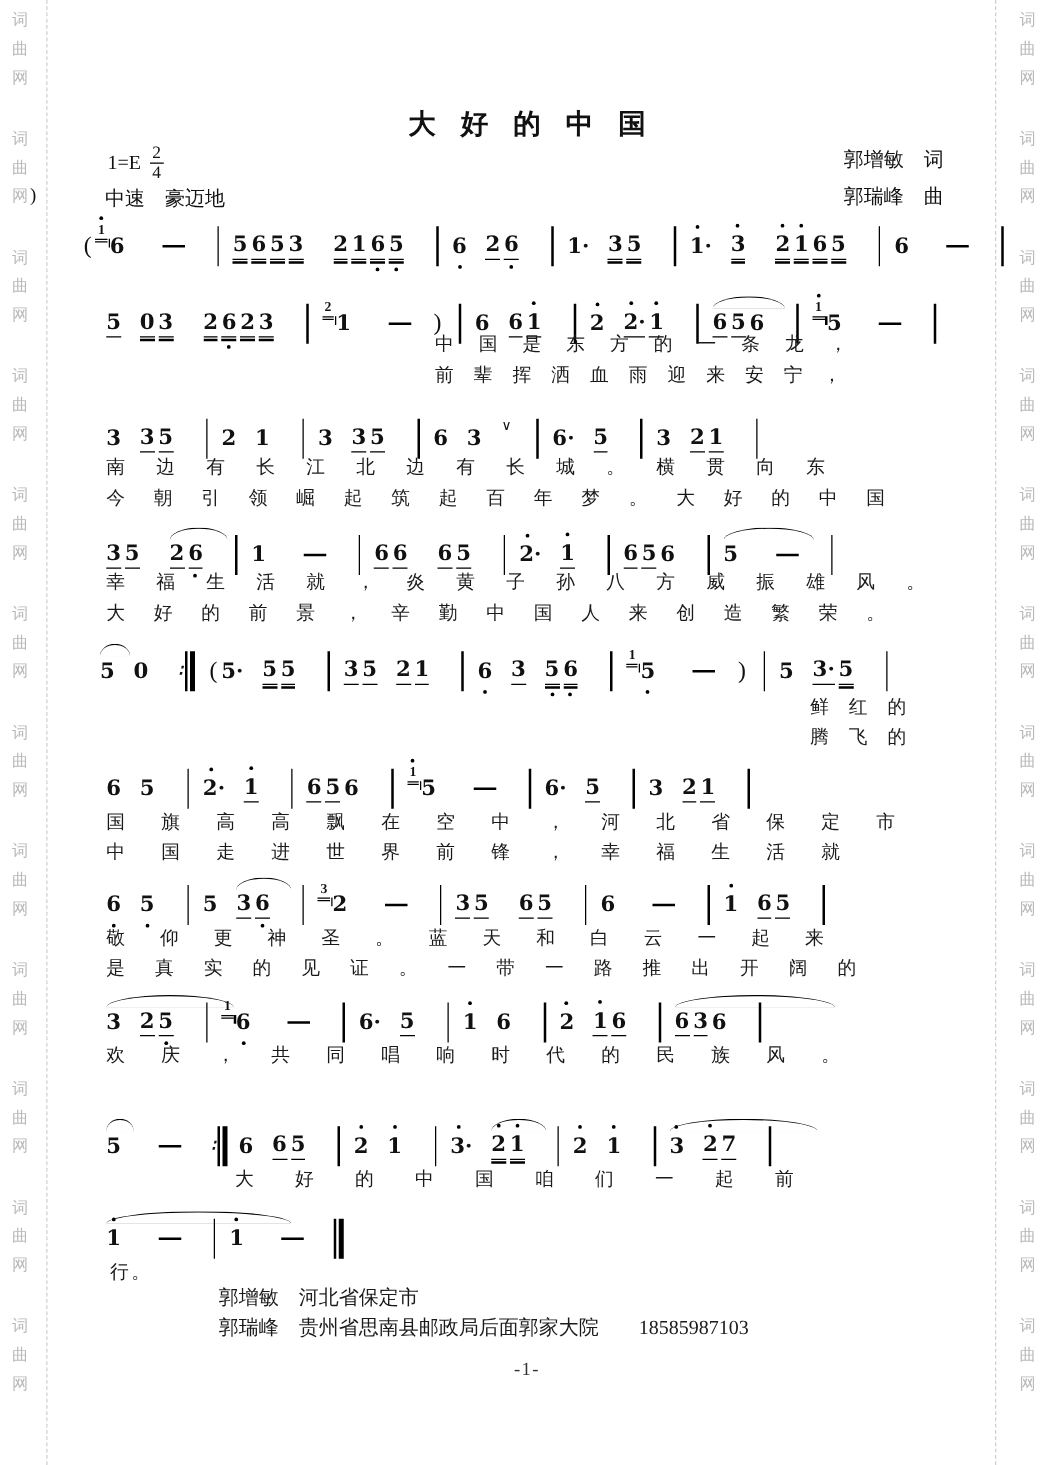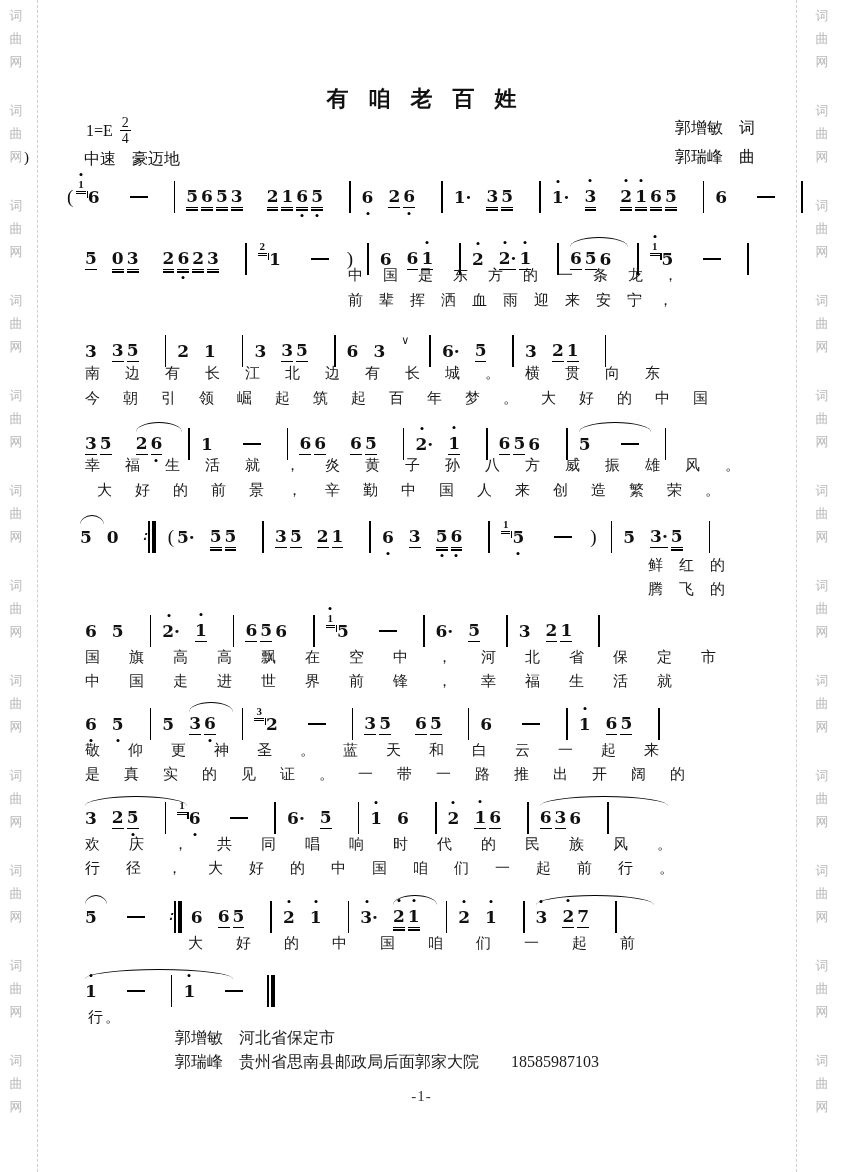--- a/index.html
+++ b/index.html
@@ -184,21 +184,21 @@
         <span>曲</span>
         <span>网</span>
       </div>
       <div class="wm-group">
         <span>词</span>
         <span>曲</span>
         <span>网</span>
       </div>
     </div>
 
-  <div class="title">有咱老百姓</div>
+  <div class="title">大好的中国</div>
   <div class="keysig">
     <span>1=E</span>
     <span class="meter">
       <span class="num">2</span>
       <span class="den">4</span>
     </span>
   </div>
   <div class="tempo">中速　豪迈地</div>
   <div class="credit lyr">郭增敏　词</div>
   <div class="credit cmp">郭瑞峰　曲</div>
@@ -479,28 +479,27 @@
           <i class="thick"></i>
         </span>
       </div>
     </div>
 
   <div class="ly" style="left:348px;top:266px;letter-spacing:20px;">中国是东方的一条龙，</div>
   <div class="ly" style="left:348px;top:291px;letter-spacing:16px;">前辈挥洒血雨迎来安宁，</div>
   <div class="ly" style="left:85px;top:364px;letter-spacing:25px;">南边有长江北边有长城。横贯向东</div>
   <div class="ly" style="left:85px;top:389px;letter-spacing:23px;">今朝引领崛起筑起百年梦。大好的中国</div>
   <div class="ly" style="left:85px;top:456px;letter-spacing:25px;">幸福生活就，炎黄子孙八方威振雄风。</div>
-  <div class="ly" style="left:97px;top:481px;letter-spacing:23px;">大好的前景，辛勤中国人来创造繁荣。</div>
+  <div class="ly" style="left:85px;top:481px;letter-spacing:23px;">大好的前景，辛勤中国人来创造繁荣。</div>
   <div class="ly" style="left:648px;top:556px;letter-spacing:16px;">鲜红的</div>
   <div class="ly" style="left:648px;top:580px;letter-spacing:16px;">腾飞的</div>
   <div class="ly" style="left:85px;top:648px;letter-spacing:29px;">国旗高高飘在空中，河北省保定市</div>
   <div class="ly" style="left:85px;top:672px;letter-spacing:29px;">中国走进世界前锋，幸福生活就</div>
   <div class="ly" style="left:85px;top:741px;letter-spacing:28px;">敬仰更神圣。蓝天和白云一起来</div>
   <div class="ly" style="left:85px;top:765px;letter-spacing:24px;">是真实的见证。一带一路推出开阔的</div>
   <div class="ly" style="left:85px;top:835px;letter-spacing:29px;">欢庆，共同唱响时代的民族风。</div>
-  <div class="ly" style="left:85px;top:859px;letter-spacing:26px;">行径，大好的中国咱们一起前行。</div>
   <div class="ly" style="left:188px;top:934px;letter-spacing:33px;">大好的中国咱们一起前</div>
   <div class="ly" style="left:88px;top:1008px;letter-spacing:2px;">行。</div>
 
   <div class="foot" style="left:175px;top:1028px;">郭增敏　河北省保定市</div>
   <div class="foot" style="left:175px;top:1052px;">郭瑞峰　贵州省思南县邮政局后面郭家大院　　18585987103</div>
   <div class="pageno">-1-</div>
 </div>
 
 </body></html>

